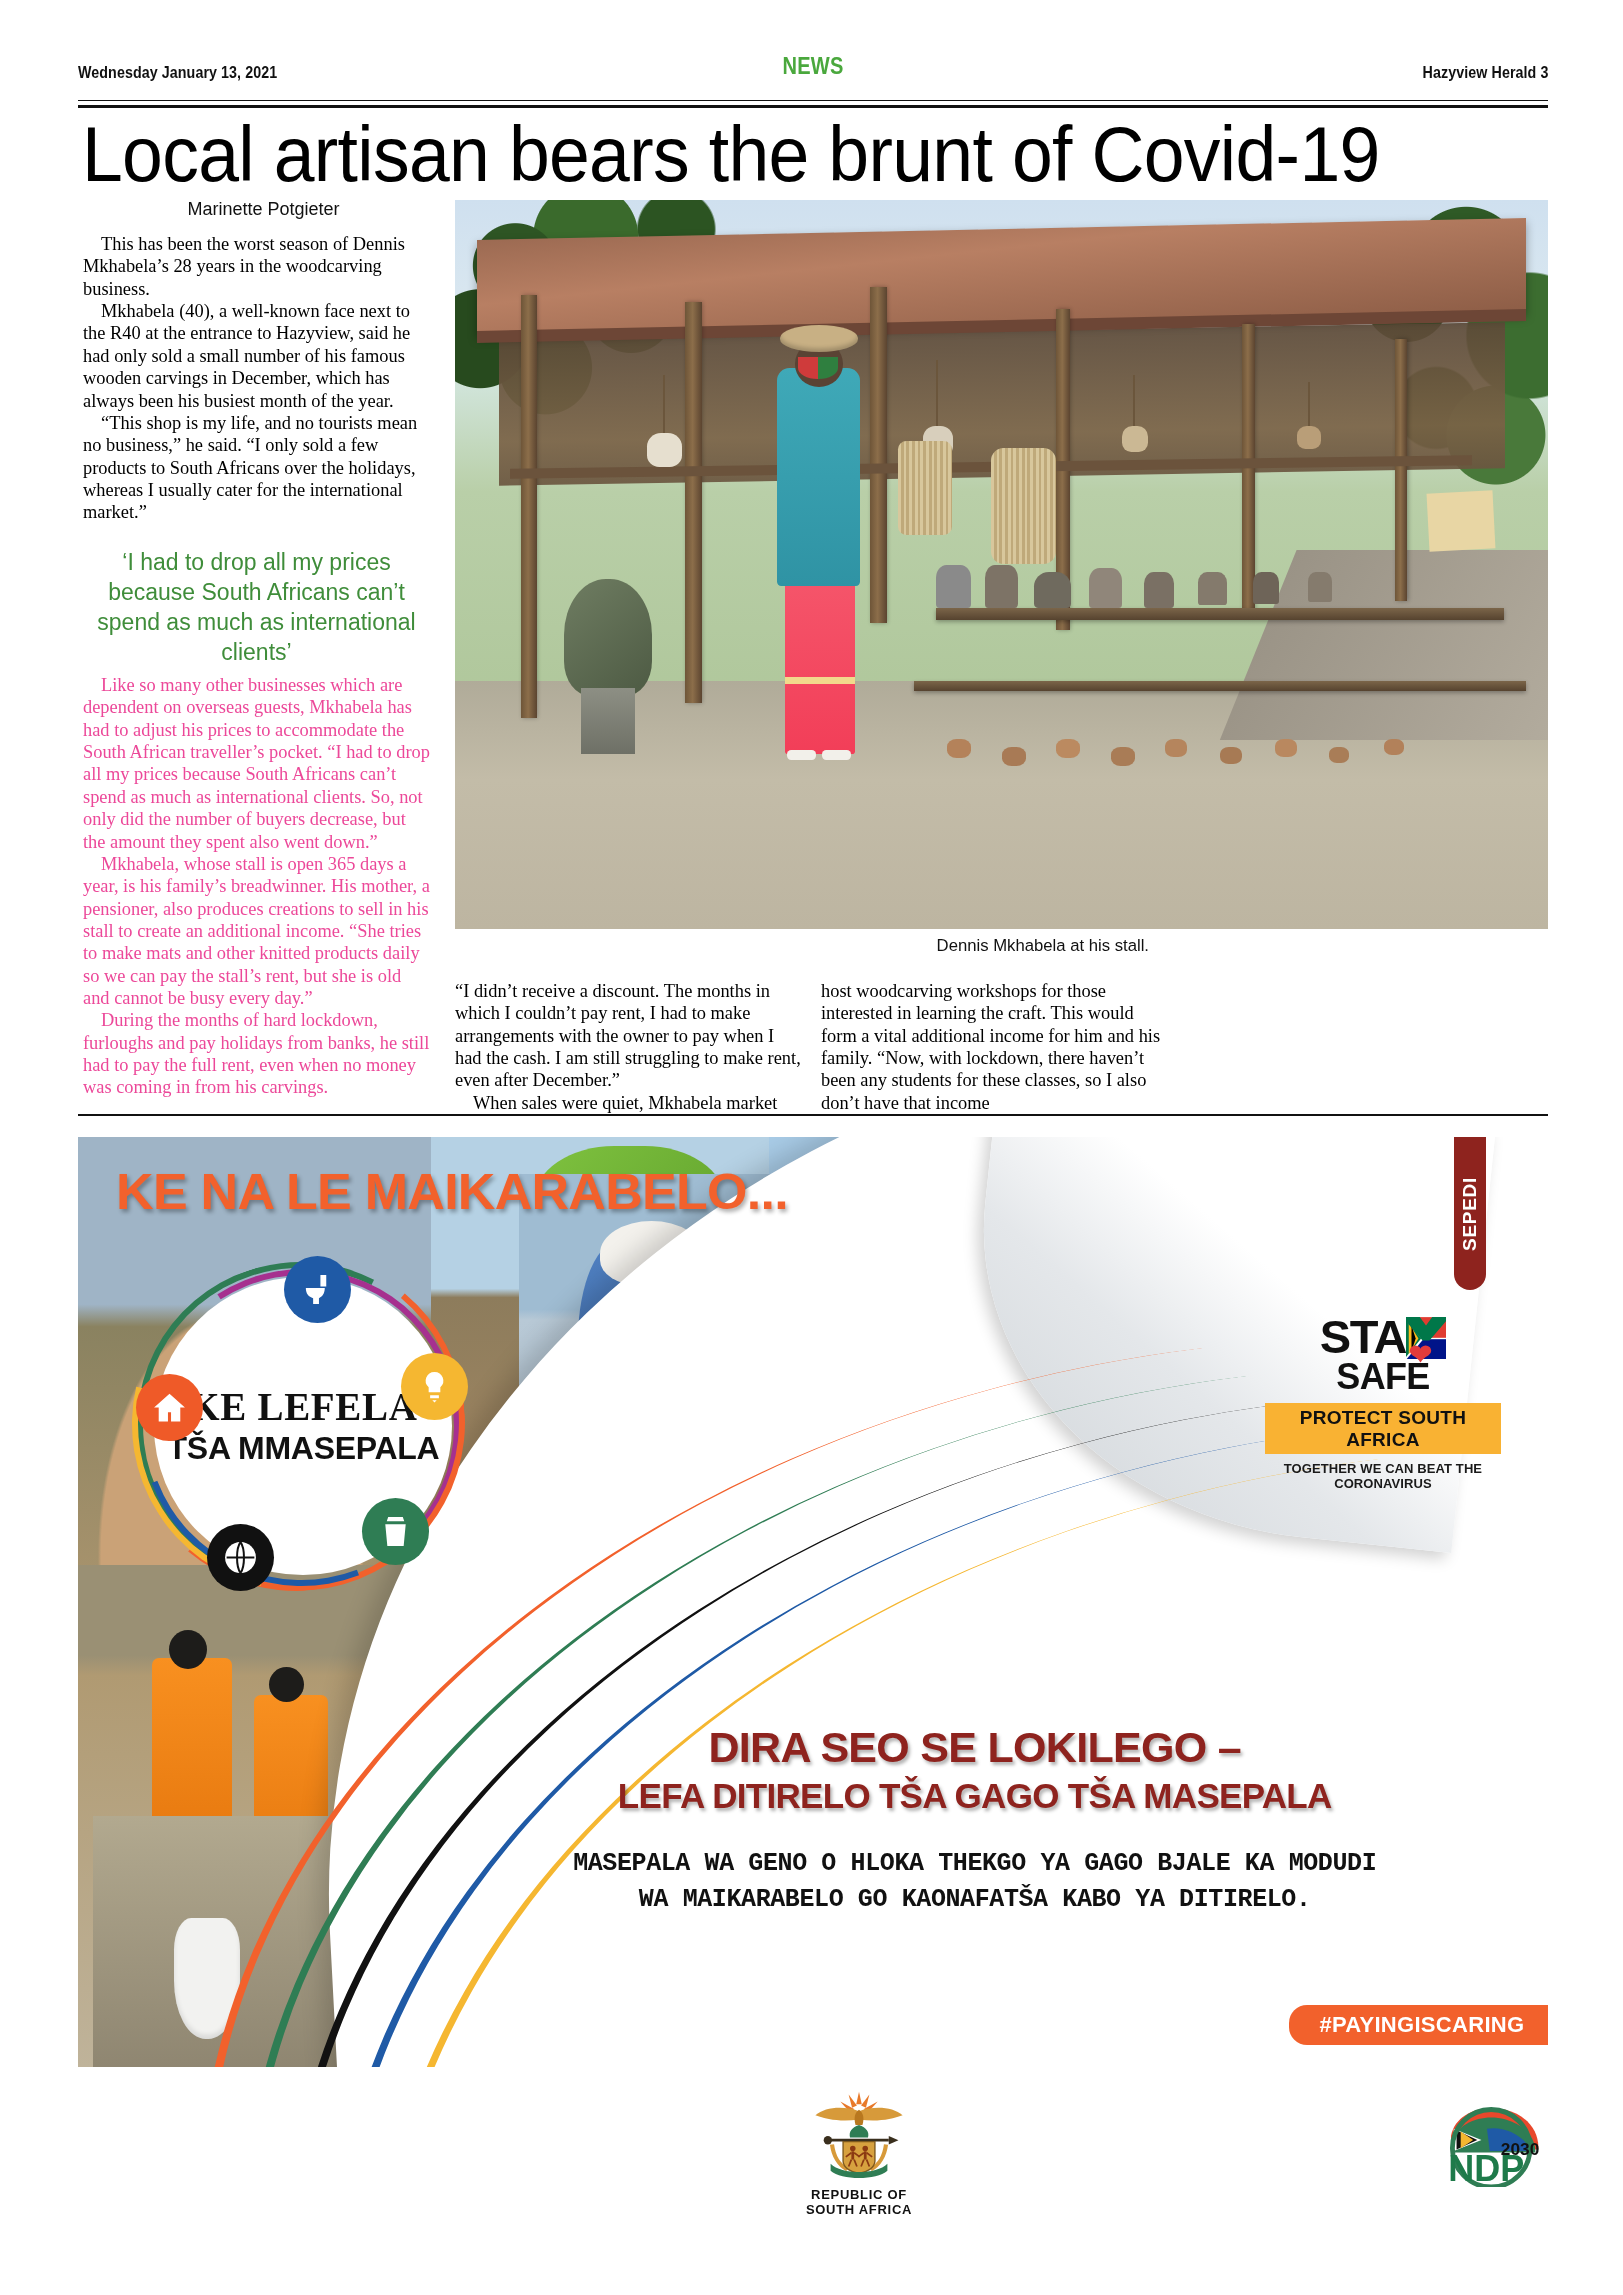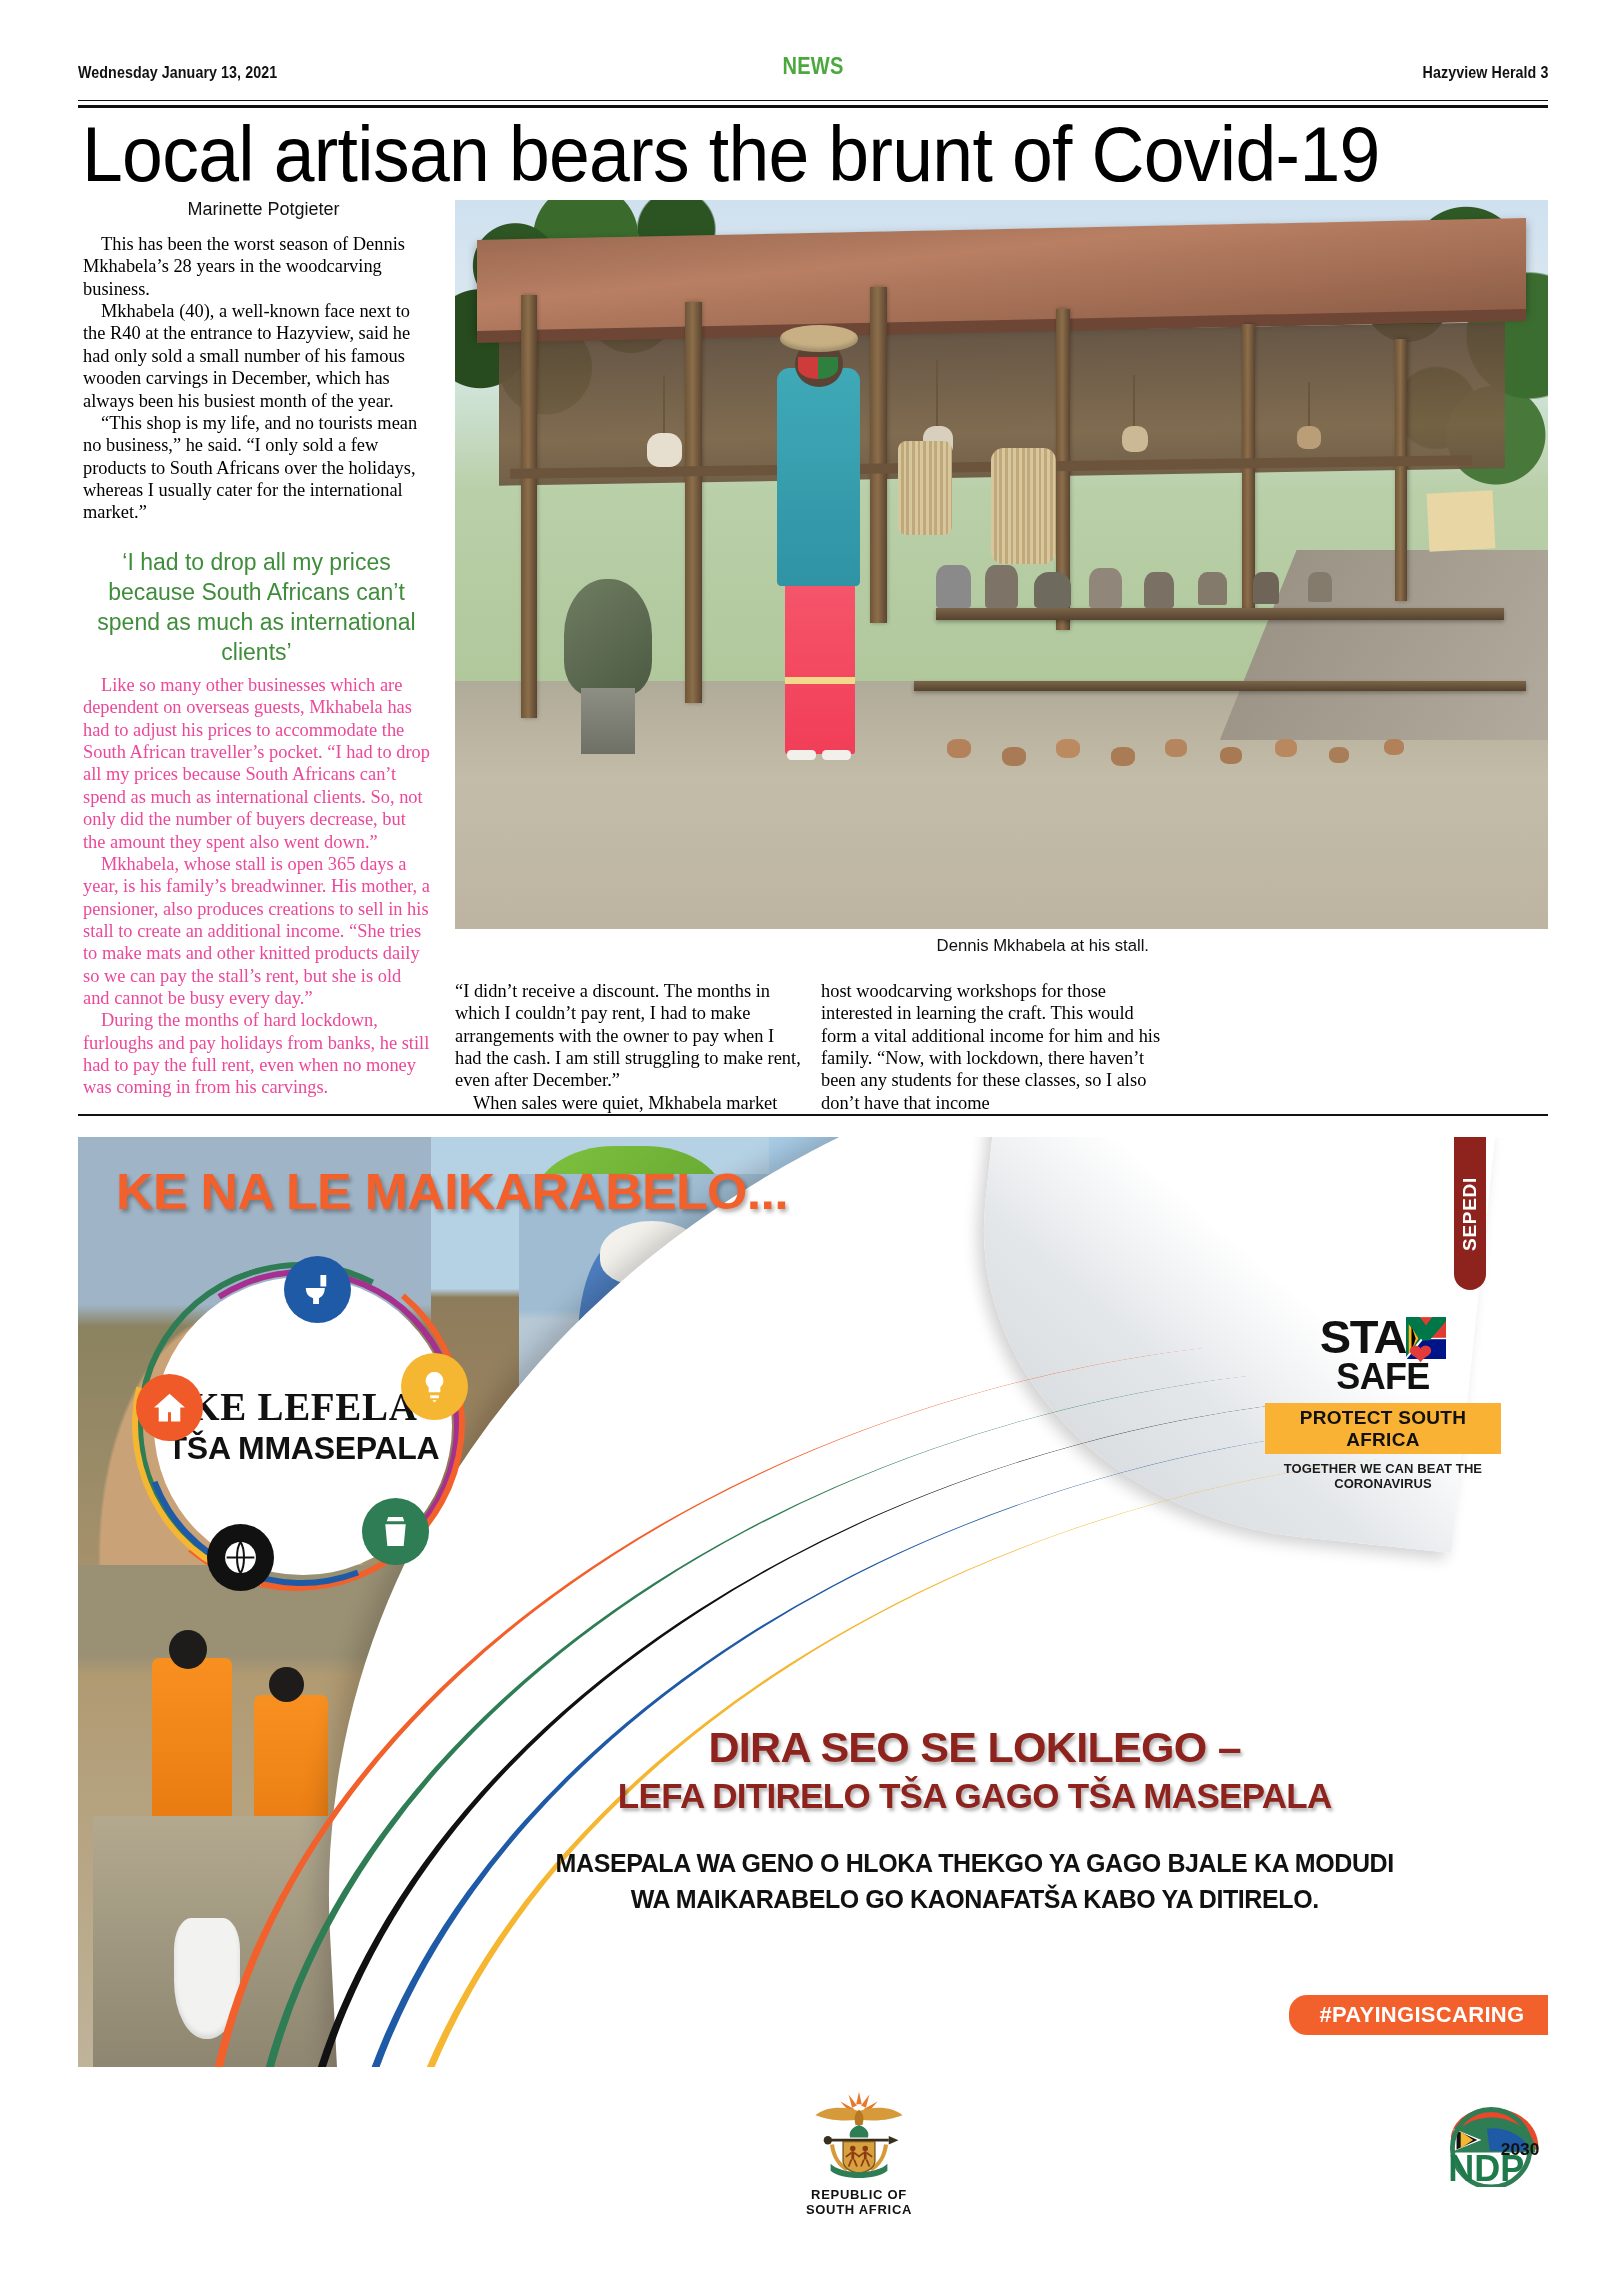--- a/index.html
+++ b/index.html
@@ -340,28 +340,28 @@
     font-family:"Liberation Sans", sans-serif; font-weight: bold;
     font-size: 43px; color:#8e231e; letter-spacing: -0.7px;
     text-shadow: 2.1px 2.8px 3.5px rgba(0,0,0,.30); white-space: nowrap;
   }
   .ad-h2 {
     font-family:"Liberation Sans", sans-serif; font-weight: bold;
     font-size: 35px; color:#8e231e; letter-spacing: -0.7px; margin-top: 4.2px;
     text-shadow: 2.1px 2.8px 3.5px rgba(0,0,0,.30); white-space: nowrap;
   }
   .ad-p1, .ad-p2 {
-    font-family:Liberation Sans, sans-serif; font-weight: bold;
+    font-family:Liberation Mono, monospace; font-weight: bold;
     font-size: 25px; color:#111; letter-spacing: -0.4px; white-space: nowrap;
   }
   .ad-p1 { margin-top: 33px; }
   .ad-p2 { margin-top: 7px; }
 
   .hashtag {
-    position: absolute; right: 0; bottom: 32px;
+    position: absolute; right: 0; bottom: 22px;
     background: #f2612c; color: #fff;
     font-family:"Liberation Sans", sans-serif; font-weight: bold;
     font-size: 22px; letter-spacing: 0.3px;
     padding: 7px 23.6px 7px 30.5px; border-radius: 18px 0 0 18px;
   }
 
   
   .footer { position: absolute; left: 78px; top: 2082px; width: 1470px; height: 167px; }
   .coat { position: absolute; left: 722px; top: 7px; width: 118px; text-align: center; }
   .coat-caption {

